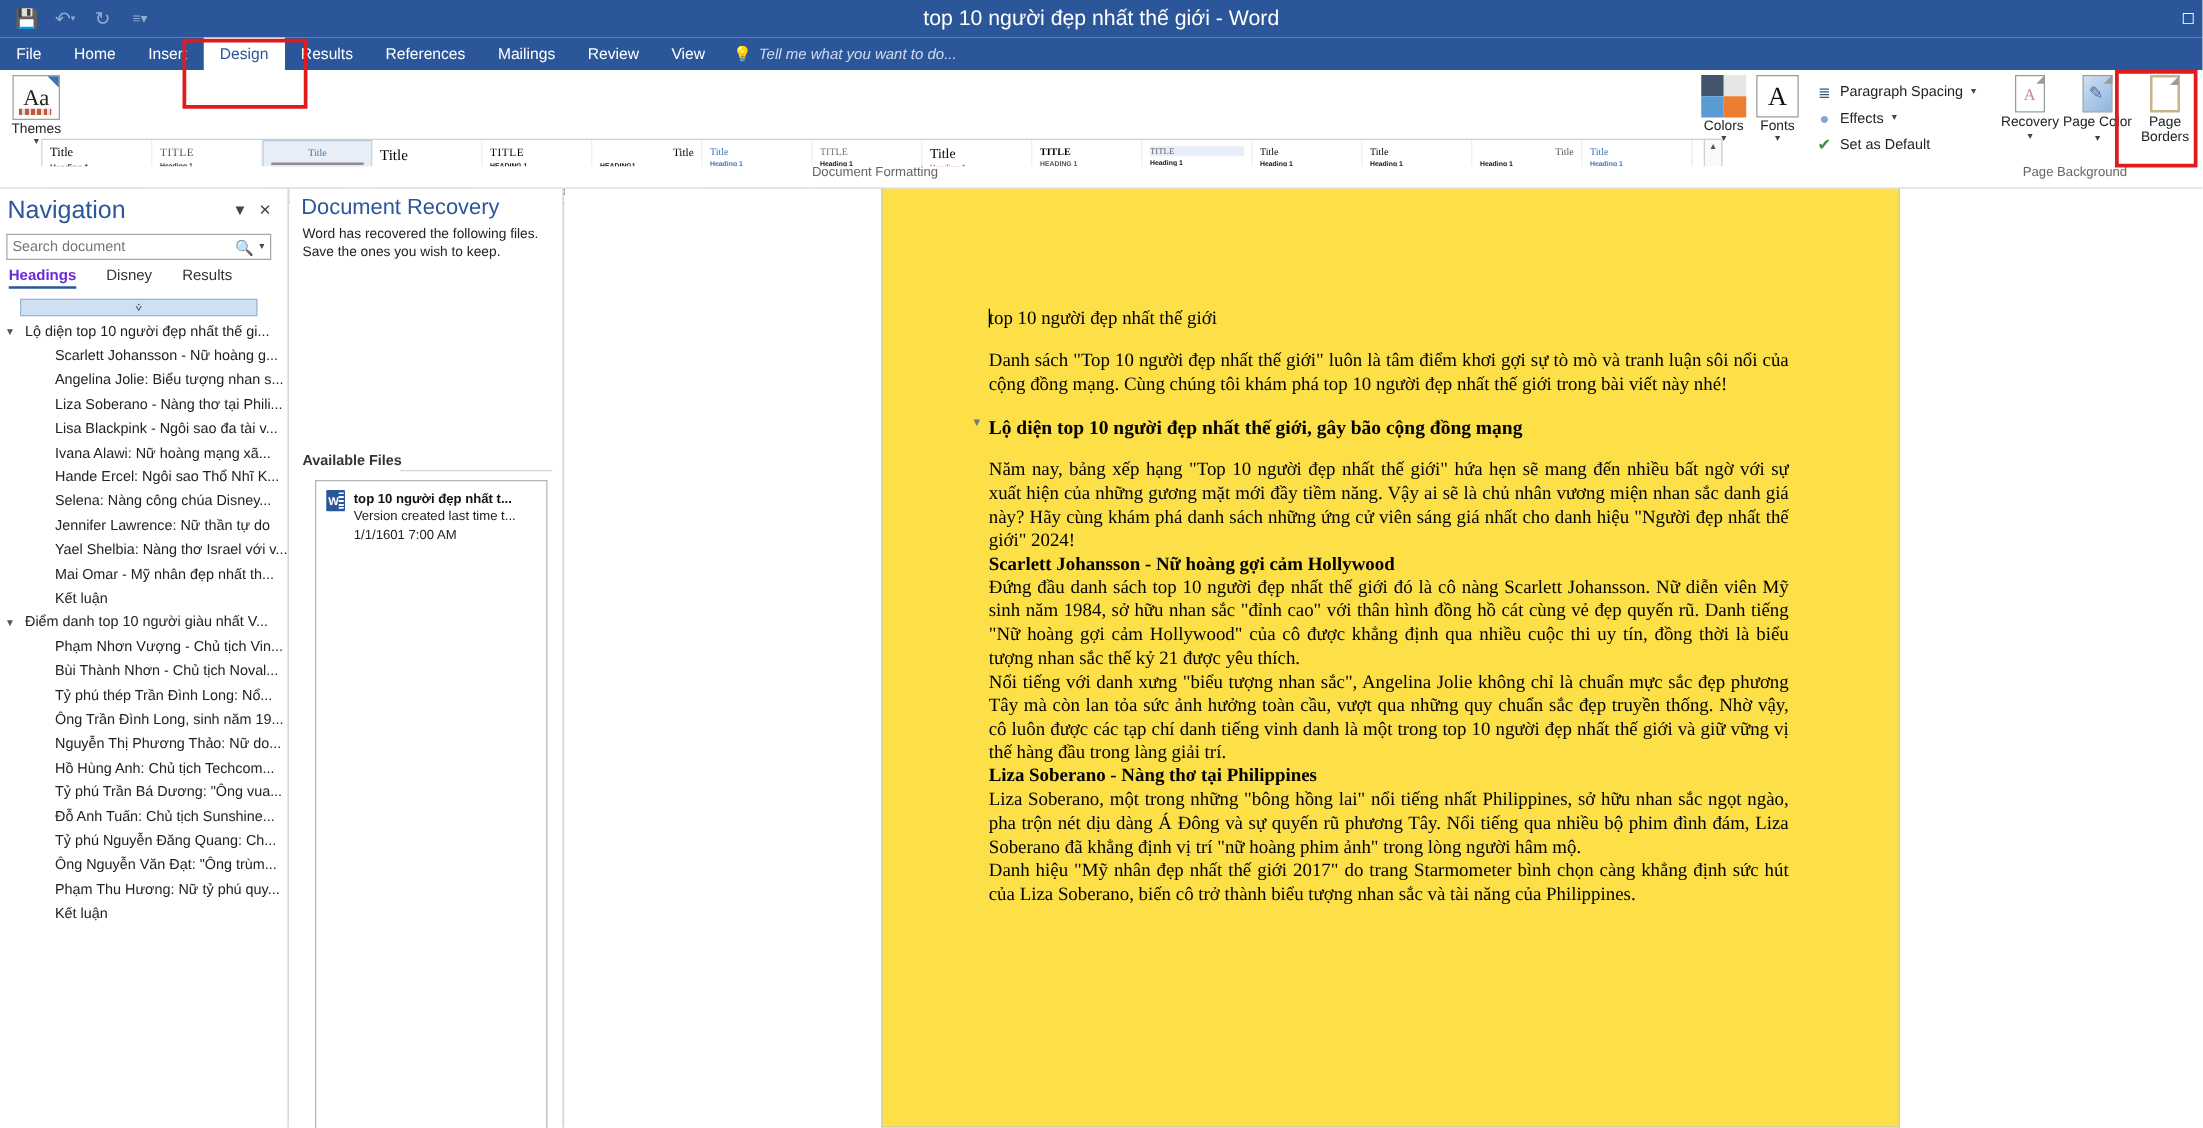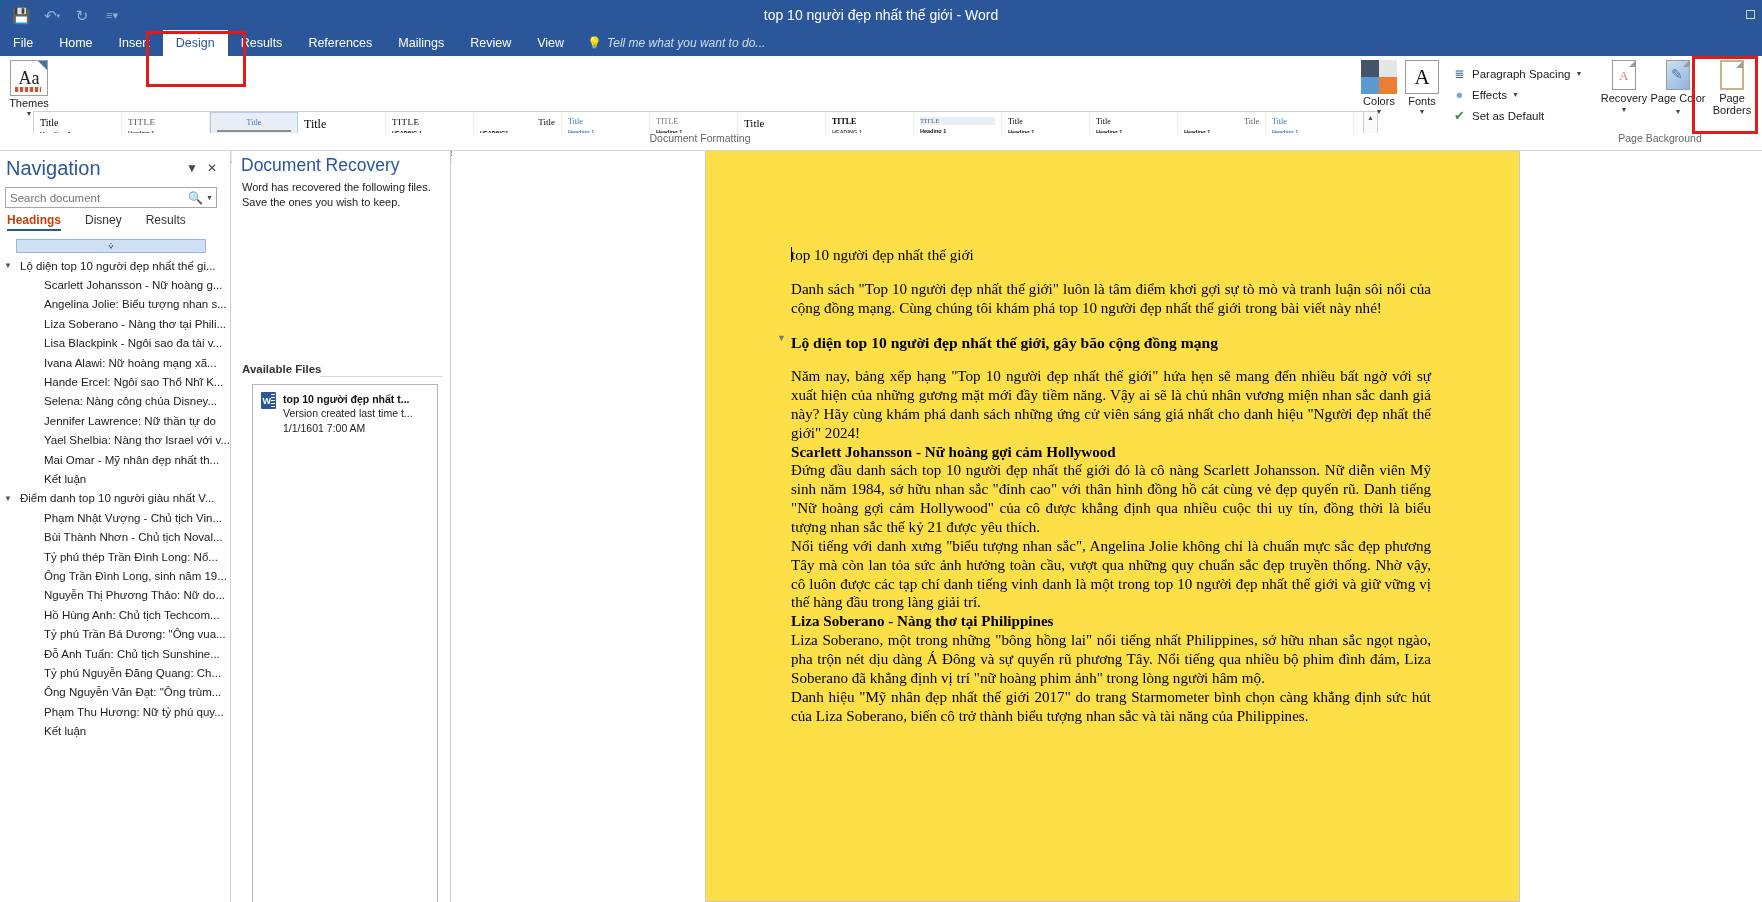--- a/index.html
+++ b/index.html
@@ -17,21 +17,21 @@
   }
   .qat { display: flex; align-items: center; gap: 2px; padding-left: 8px; }
   .qat-btn {
     width: 28px; height: 24px; display: flex; align-items: center; justify-content: center;
     color: #ffffff; font-size: 15px; line-height: 1;
   }
   .qat-btn.dim { color: #93aed3; }
   .qat-btn.small { font-size: 11px; }
   .titlebar-title {
     position: absolute; left: 0; right: 0; text-align: center;
-    font-size: 14px; color: #ffffff; pointer-events: none;
+    font-size: 17px; color: #ffffff; pointer-events: none;
   }
   .win-ctl {
     position: absolute; right: 6px; top: 0; height: 30px;
     display: flex; align-items: center; gap: 14px; font-size: 12px; color: #ffffff;
   }
   
   .tabbar {
     position: absolute; left: 0; top: 30px; width: 1762px; height: 26px;
     background: #2b579a; display: flex; align-items: stretch;
   }
@@ -156,21 +156,21 @@
     border: 0; outline: 0; flex: 1; font-size: 11.5px; color: #555;
     padding: 0 4px; font-family: "Liberation Sans", sans-serif; background: transparent;
   }
   .search-ic { width: 20px; text-align: center; color: #2b579a; font-size: 12px; }
   .search-caret { width: 10px; font-size: 7px; color: #444; }
   .navtabs {
     position: absolute; left: 3px; top: 62px; width: 225px; height: 22px;
     display: flex; align-items: flex-start; gap: 24px; padding-left: 4px;
   }
   .navtab { font-size: 12px; color: #333; }
-  .navtab.active { color: #c2410c; font-weight: bold; border-bottom: 2px solid #2b579a; padding-bottom: 2px; }
+  .navtab.active { color: #6d28d9; font-weight: bold; border-bottom: 2px solid #2b579a; padding-bottom: 2px; }
   .selbar {
     position: absolute; left: 16px; top: 88px; width: 190px; height: 14px;
     background: #cfe0f5; border: 1px solid #9ab6dd;
     display: flex; align-items: center; justify-content: center;
     font-size: 9px; color: #333;
   }
   .headings { position: absolute; left: 0; top: 105px; width: 231px; }
   .hrow {
     display: flex; align-items: center; height: 19.4px;
     font-size: 11.5px; color: #222; white-space: nowrap; overflow: hidden;
@@ -625,21 +625,21 @@
       <div class="hrow lvl2">
         <span class="tri"></span>
         <span class="lbl">Kết luận</span>
       </div>
       <div class="hrow lvl1">
         <span class="tri">▼</span>
         <span class="lbl">Điểm danh top 10 người giàu nhất V...</span>
       </div>
       <div class="hrow lvl2">
         <span class="tri"></span>
-        <span class="lbl">Phạm Nhật Vượng - Chủ tịch Vin...</span>
+        <span class="lbl">Phạm Nhơn Vượng - Chủ tịch Vin...</span>
       </div>
       <div class="hrow lvl2">
         <span class="tri"></span>
         <span class="lbl">Bùi Thành Nhơn - Chủ tịch Noval...</span>
       </div>
       <div class="hrow lvl2">
         <span class="tri"></span>
         <span class="lbl">Tỷ phú thép Trần Đình Long: Nổ...</span>
       </div>
       <div class="hrow lvl2">

